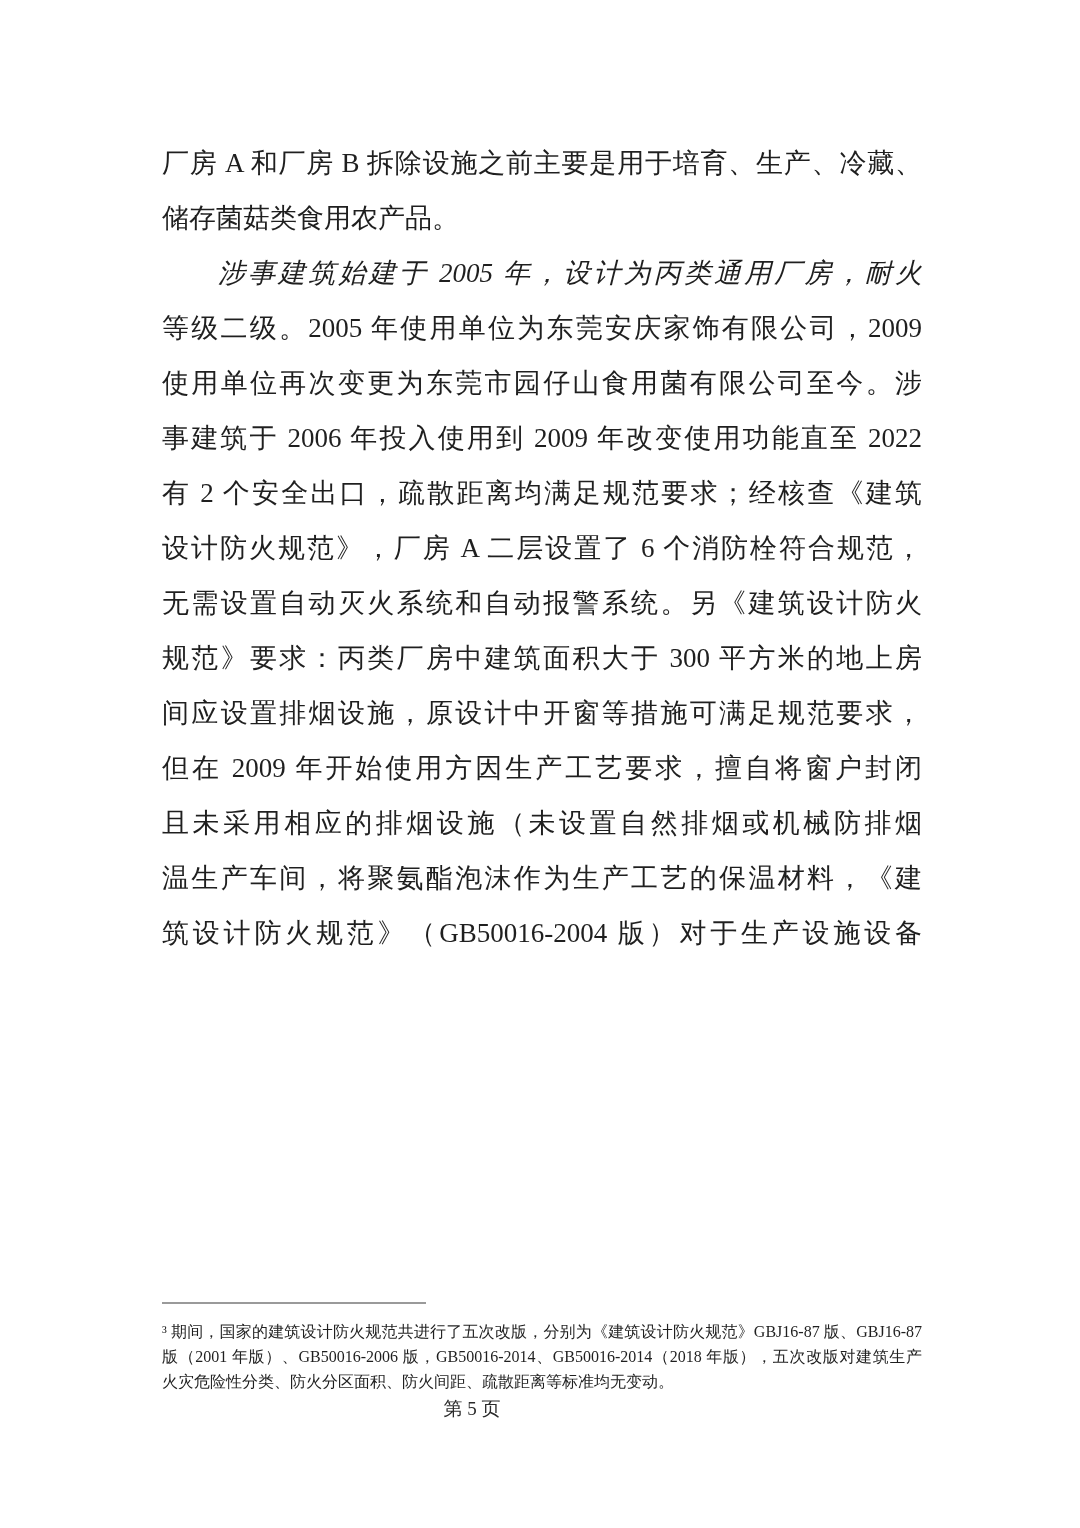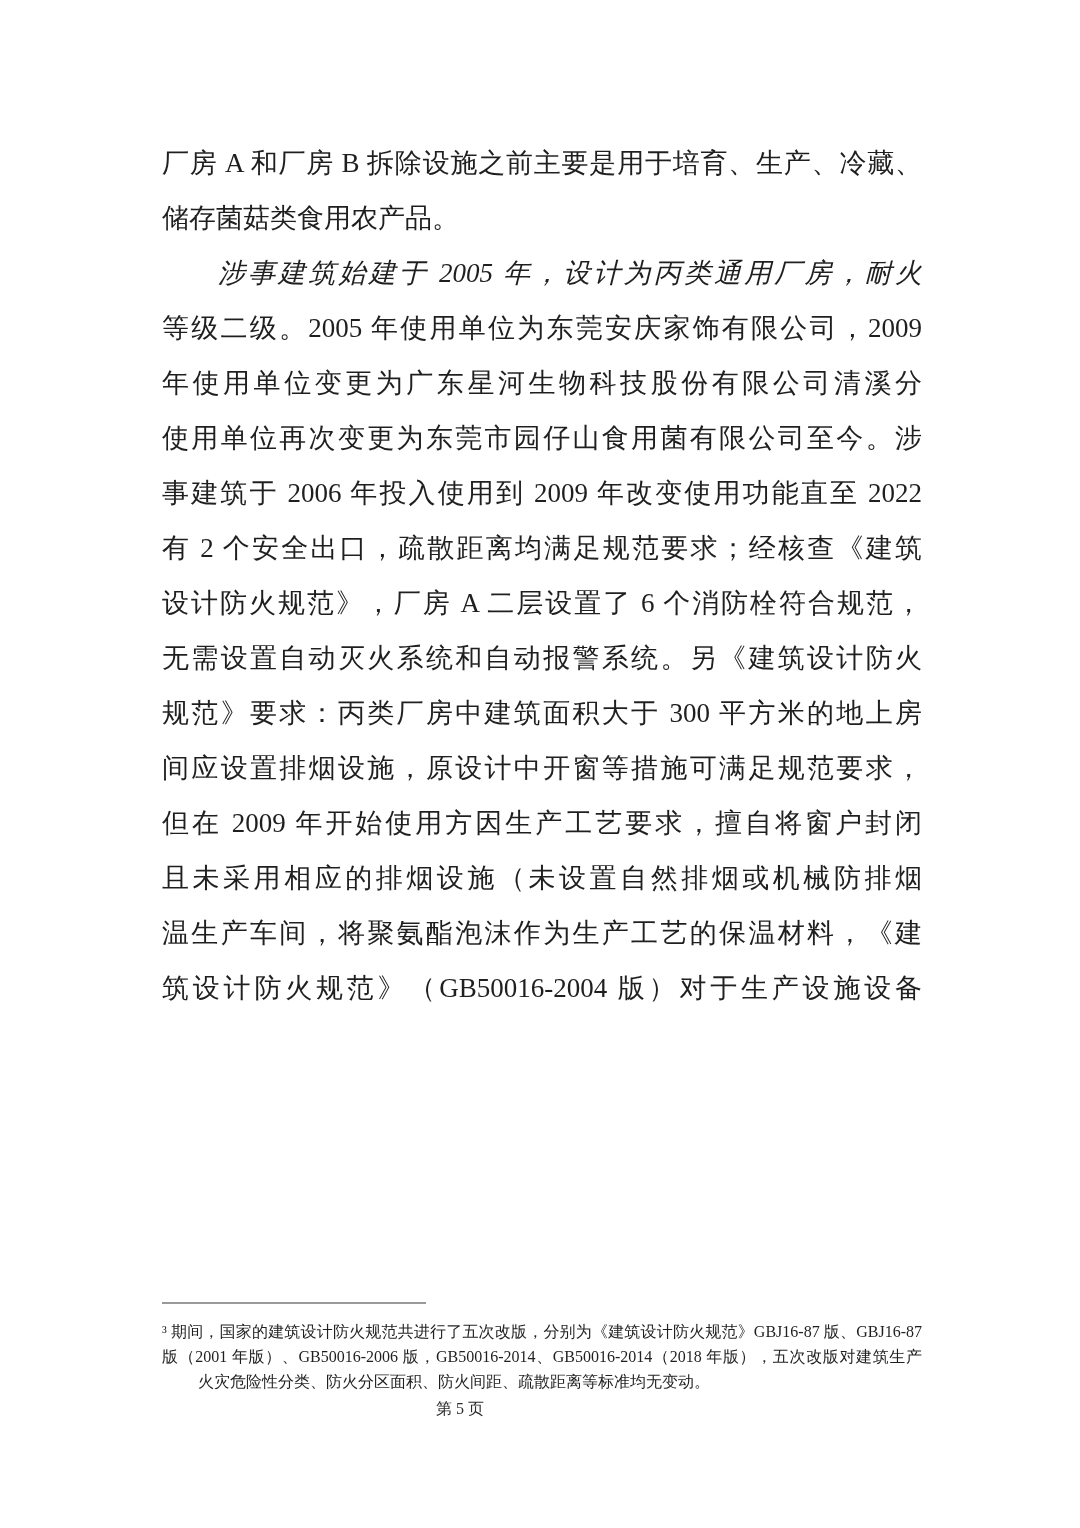--- a/index.html
+++ b/index.html
@@ -58,46 +58,44 @@
   }
   .fline {
     height: 25px;
     line-height: 25px;
     text-align: justify;
     text-align-last: justify;
   }
   .fline.para-end {
     text-align: left;
     text-align-last: left;
-    margin-left: 36px;
   }
   
   .page-number {
     position: absolute;
-    left: 0;
+    left: 12px;
     top: 1395px;
     width: 920px;
     height: 28px;
     line-height: 28px;
     text-align: center;
-    font-size: 16px;
+    font-size: 19px;
     color: #2a2a2a;
   }
 </style>
 </head>
 <body>
 
 <div class="page">
 
   <main class="body-text">
     <div class="line">厂房 A 和厂房 B 拆除设施之前主要是用于培育、生产、冷藏、</div>
     <div class="line para-end">储存菌菇类食用农产品。</div>
     <div class="line indent">涉事建筑始建于 2005 年，设计为丙类通用厂房，耐火</div>
     <div class="line">等级二级。2005 年使用单位为东莞安庆家饰有限公司，2009</div>
-    <div class="line">年使用单位变更为广东星河生物科技股份有限公司清溪分</div>
     <div class="line">使用单位再次变更为东莞市园仔山食用菌有限公司至今。涉</div>
     <div class="line">事建筑于 2006 年投入使用到 2009 年改变使用功能直至 2022</div>
     <div class="line">有 2 个安全出口，疏散距离均满足规范要求；经核查《建筑</div>
     <div class="line">设计防火规范》，厂房 A 二层设置了 6 个消防栓符合规范，</div>
     <div class="line">无需设置自动灭火系统和自动报警系统。另《建筑设计防火</div>
     <div class="line">规范》要求：丙类厂房中建筑面积大于 300 平方米的地上房</div>
     <div class="line">间应设置排烟设施，原设计中开窗等措施可满足规范要求，</div>
     <div class="line">但在 2009 年开始使用方因生产工艺要求，擅自将窗户封闭</div>
     <div class="line">且未采用相应的排烟设施（未设置自然排烟或机械防排烟</div>
     <div class="line">温生产车间，将聚氨酯泡沫作为生产工艺的保温材料，《建</div>

